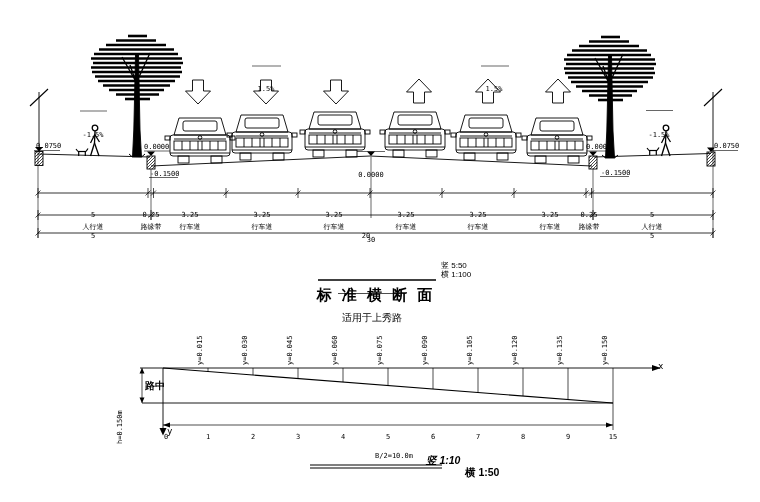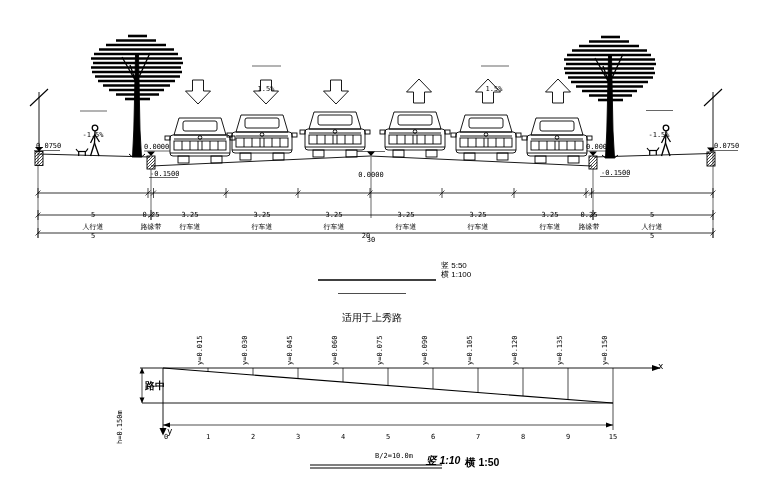--- a/index.html
+++ b/index.html
@@ -270,20 +270,21 @@
 <div class="t lbl c" style="left:478px;top:195px;">行车道</div>
 <div class="t lbl c" style="left:550px;top:195px;">行车道</div>
 <div class="t lbl c" style="left:589px;top:195px;">路缘带</div>
 <div class="t lbl c" style="left:652px;top:195px;">人行道</div>
 
 <div class="t num c" style="left:93px;top:204px;">5</div>
 <div class="t num c" style="left:366px;top:204px;">20</div>
 <div class="t num c" style="left:652px;top:204px;">5</div>
 <div class="t num c" style="left:371px;top:208px;">30</div>
 
+<div class="t title1 c" style="left:376px;top:258px;">标 准 横 断 面</div>
 <div class="t scale8" style="left:441px;top:261px;">竖 5:50</div>
 <div class="t scale8" style="left:441px;top:270px;">横 1:100</div>
 <div class="t sub c" style="left:372px;top:283px;">适用于上秀路</div>
 
 <div class="t num rot" style="left:204px;top:357px;">y=0.015</div>
 <div class="t num rot" style="left:249px;top:357px;">y=0.030</div>
 <div class="t num rot" style="left:294px;top:357px;">y=0.045</div>
 <div class="t num rot" style="left:339px;top:357px;">y=0.060</div>
 <div class="t num rot" style="left:384px;top:357px;">y=0.075</div>
 <div class="t num rot" style="left:429px;top:357px;">y=0.090</div>
@@ -304,15 +305,15 @@
 <div class="t num c" style="left:568px;top:405px;">9</div>
 <div class="t num c" style="left:613px;top:405px;">15</div>
 
 <div class="t num" style="left:658px;top:362px;font-size:9px;">x</div>
 <div class="t num" style="left:167px;top:427px;font-size:9px;">y</div>
 <div class="t vert" style="left:145px;top:380px;">路中</div>
 <div class="t num rot" style="left:124px;top:436px;">h=0.150m</div>
 <div class="t num c" style="left:394px;top:424px;">B/2=10.0m</div>
 
 <div class="t scale10" style="left:426px;top:454px;font-style:italic;">竖 1:10</div>
-<div class="t scale10" style="left:444px;top:456px;padding-left:21px;">横 1:50</div>
+<div class="t scale10" style="left:444px;top:466px;padding-left:21px;">横 1:50</div>
 
 </div>
 
 </body></html>

